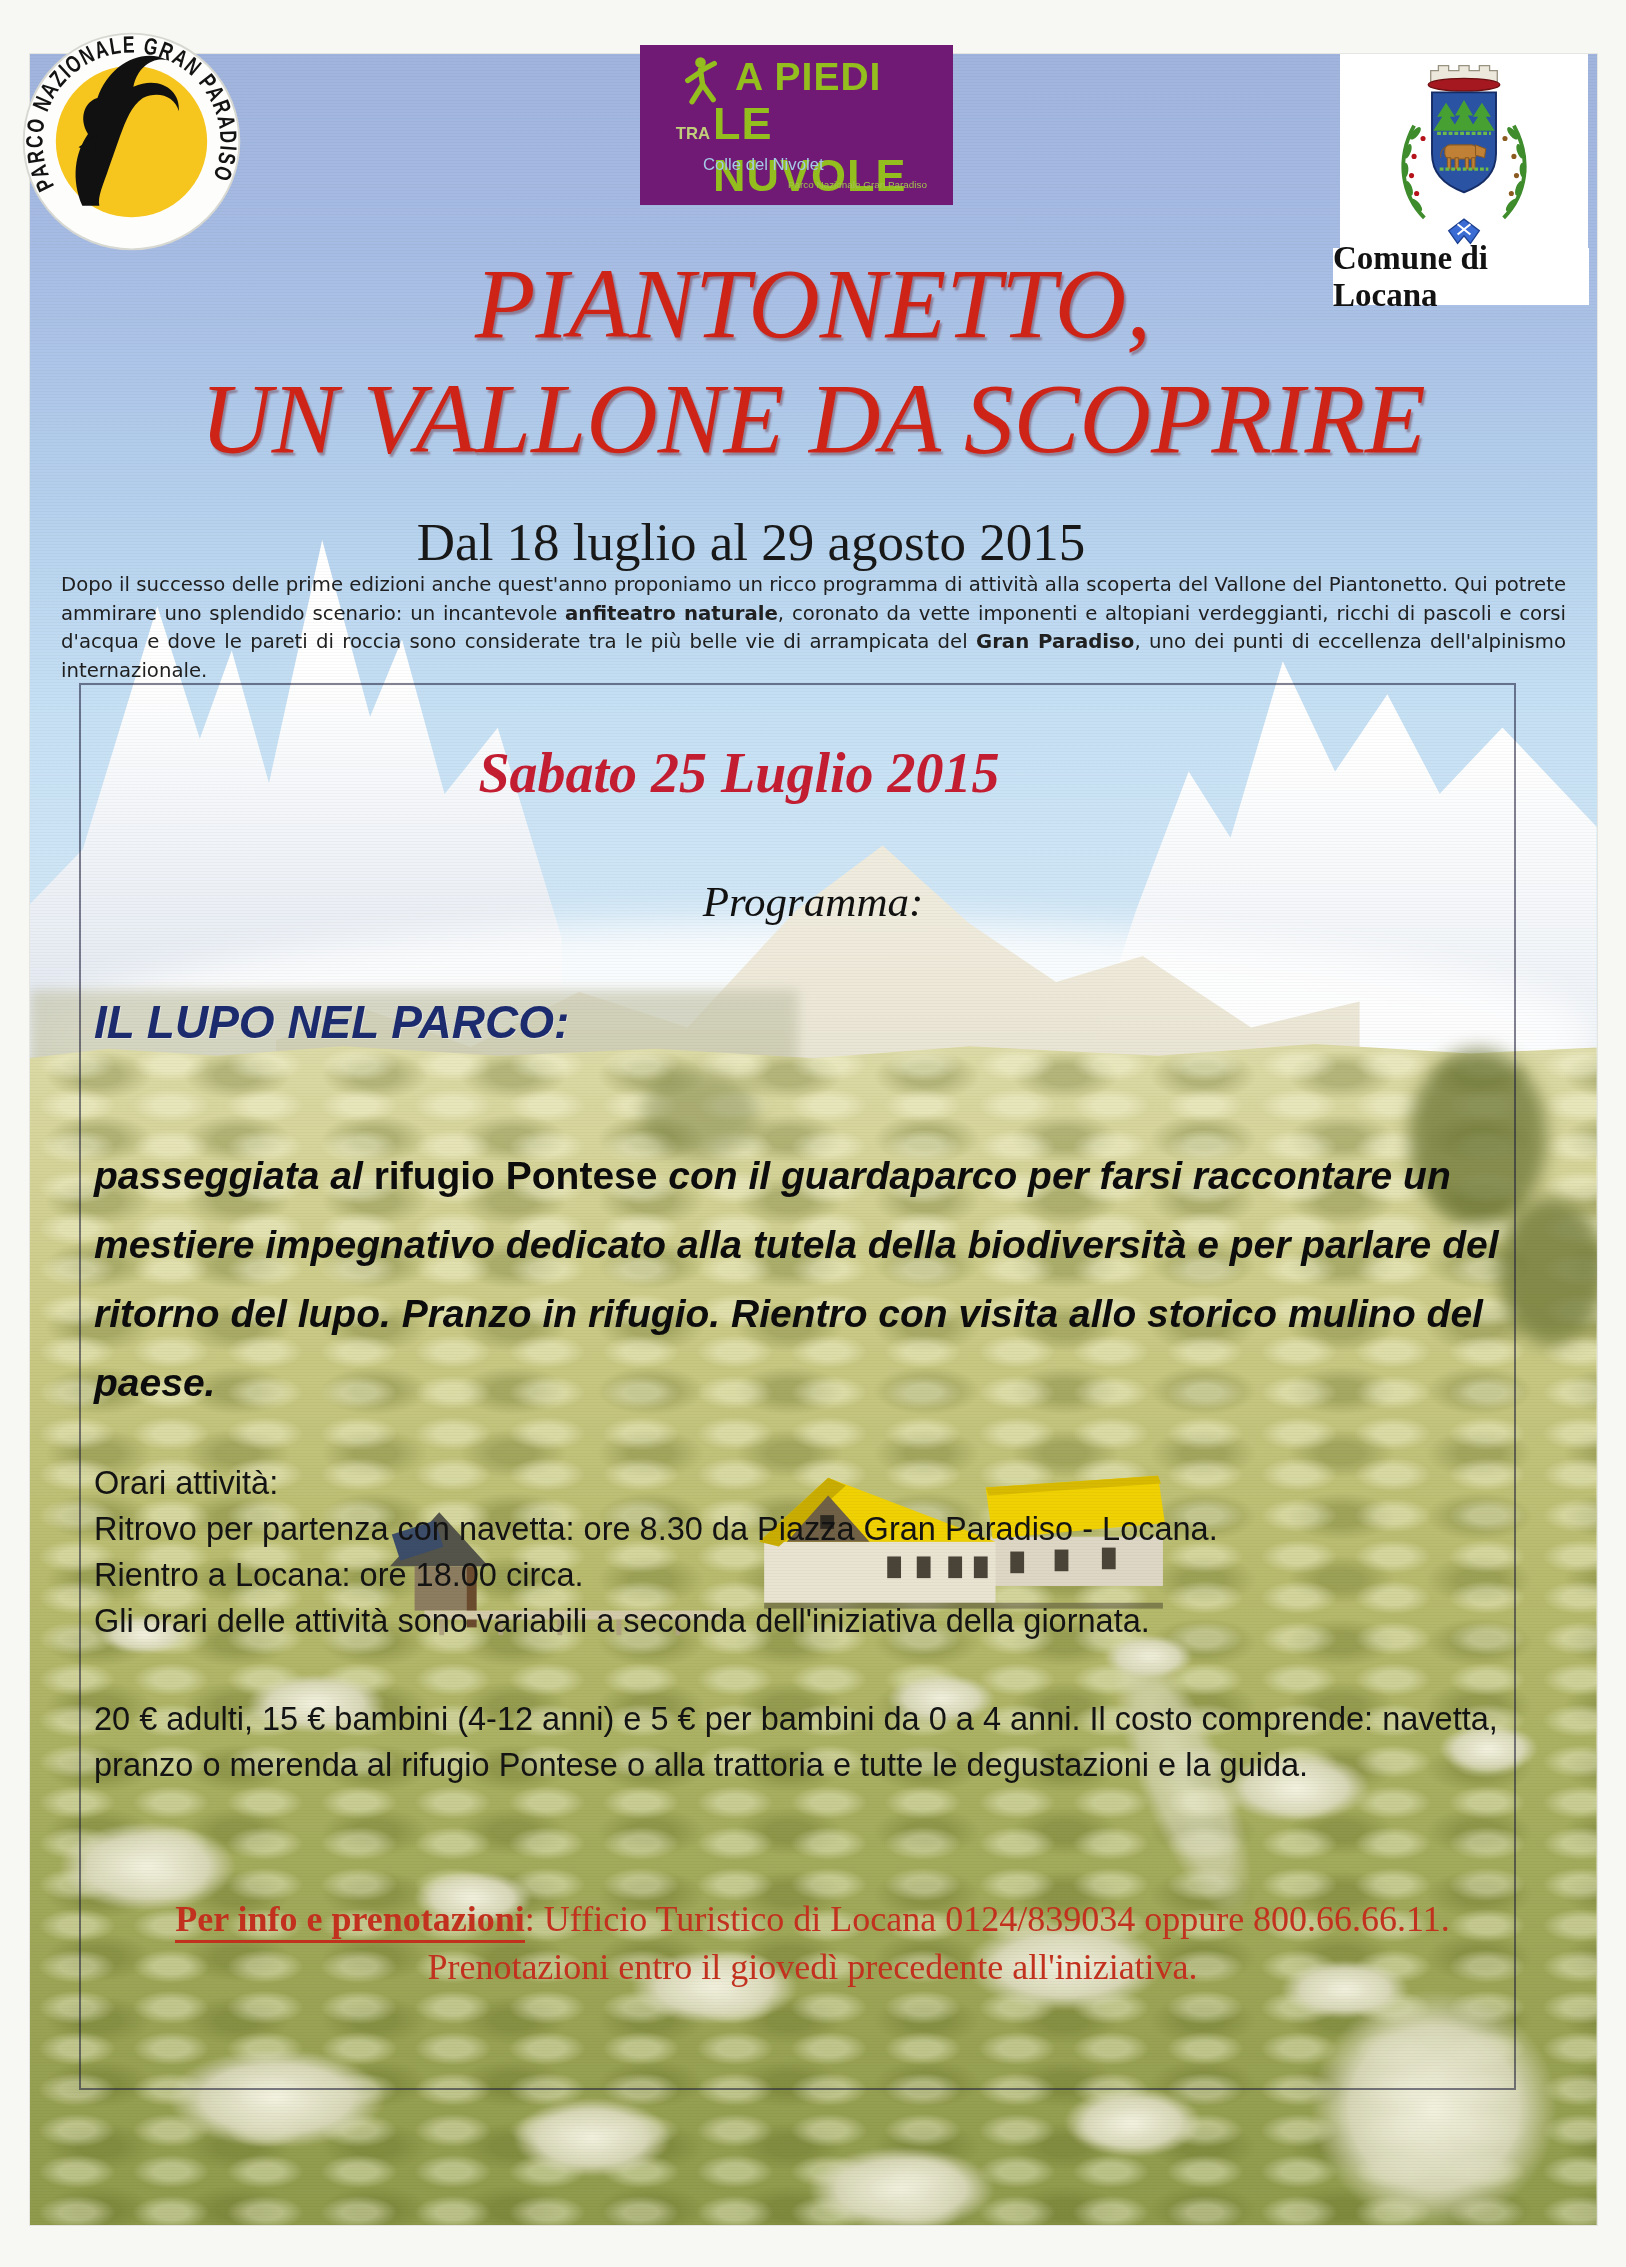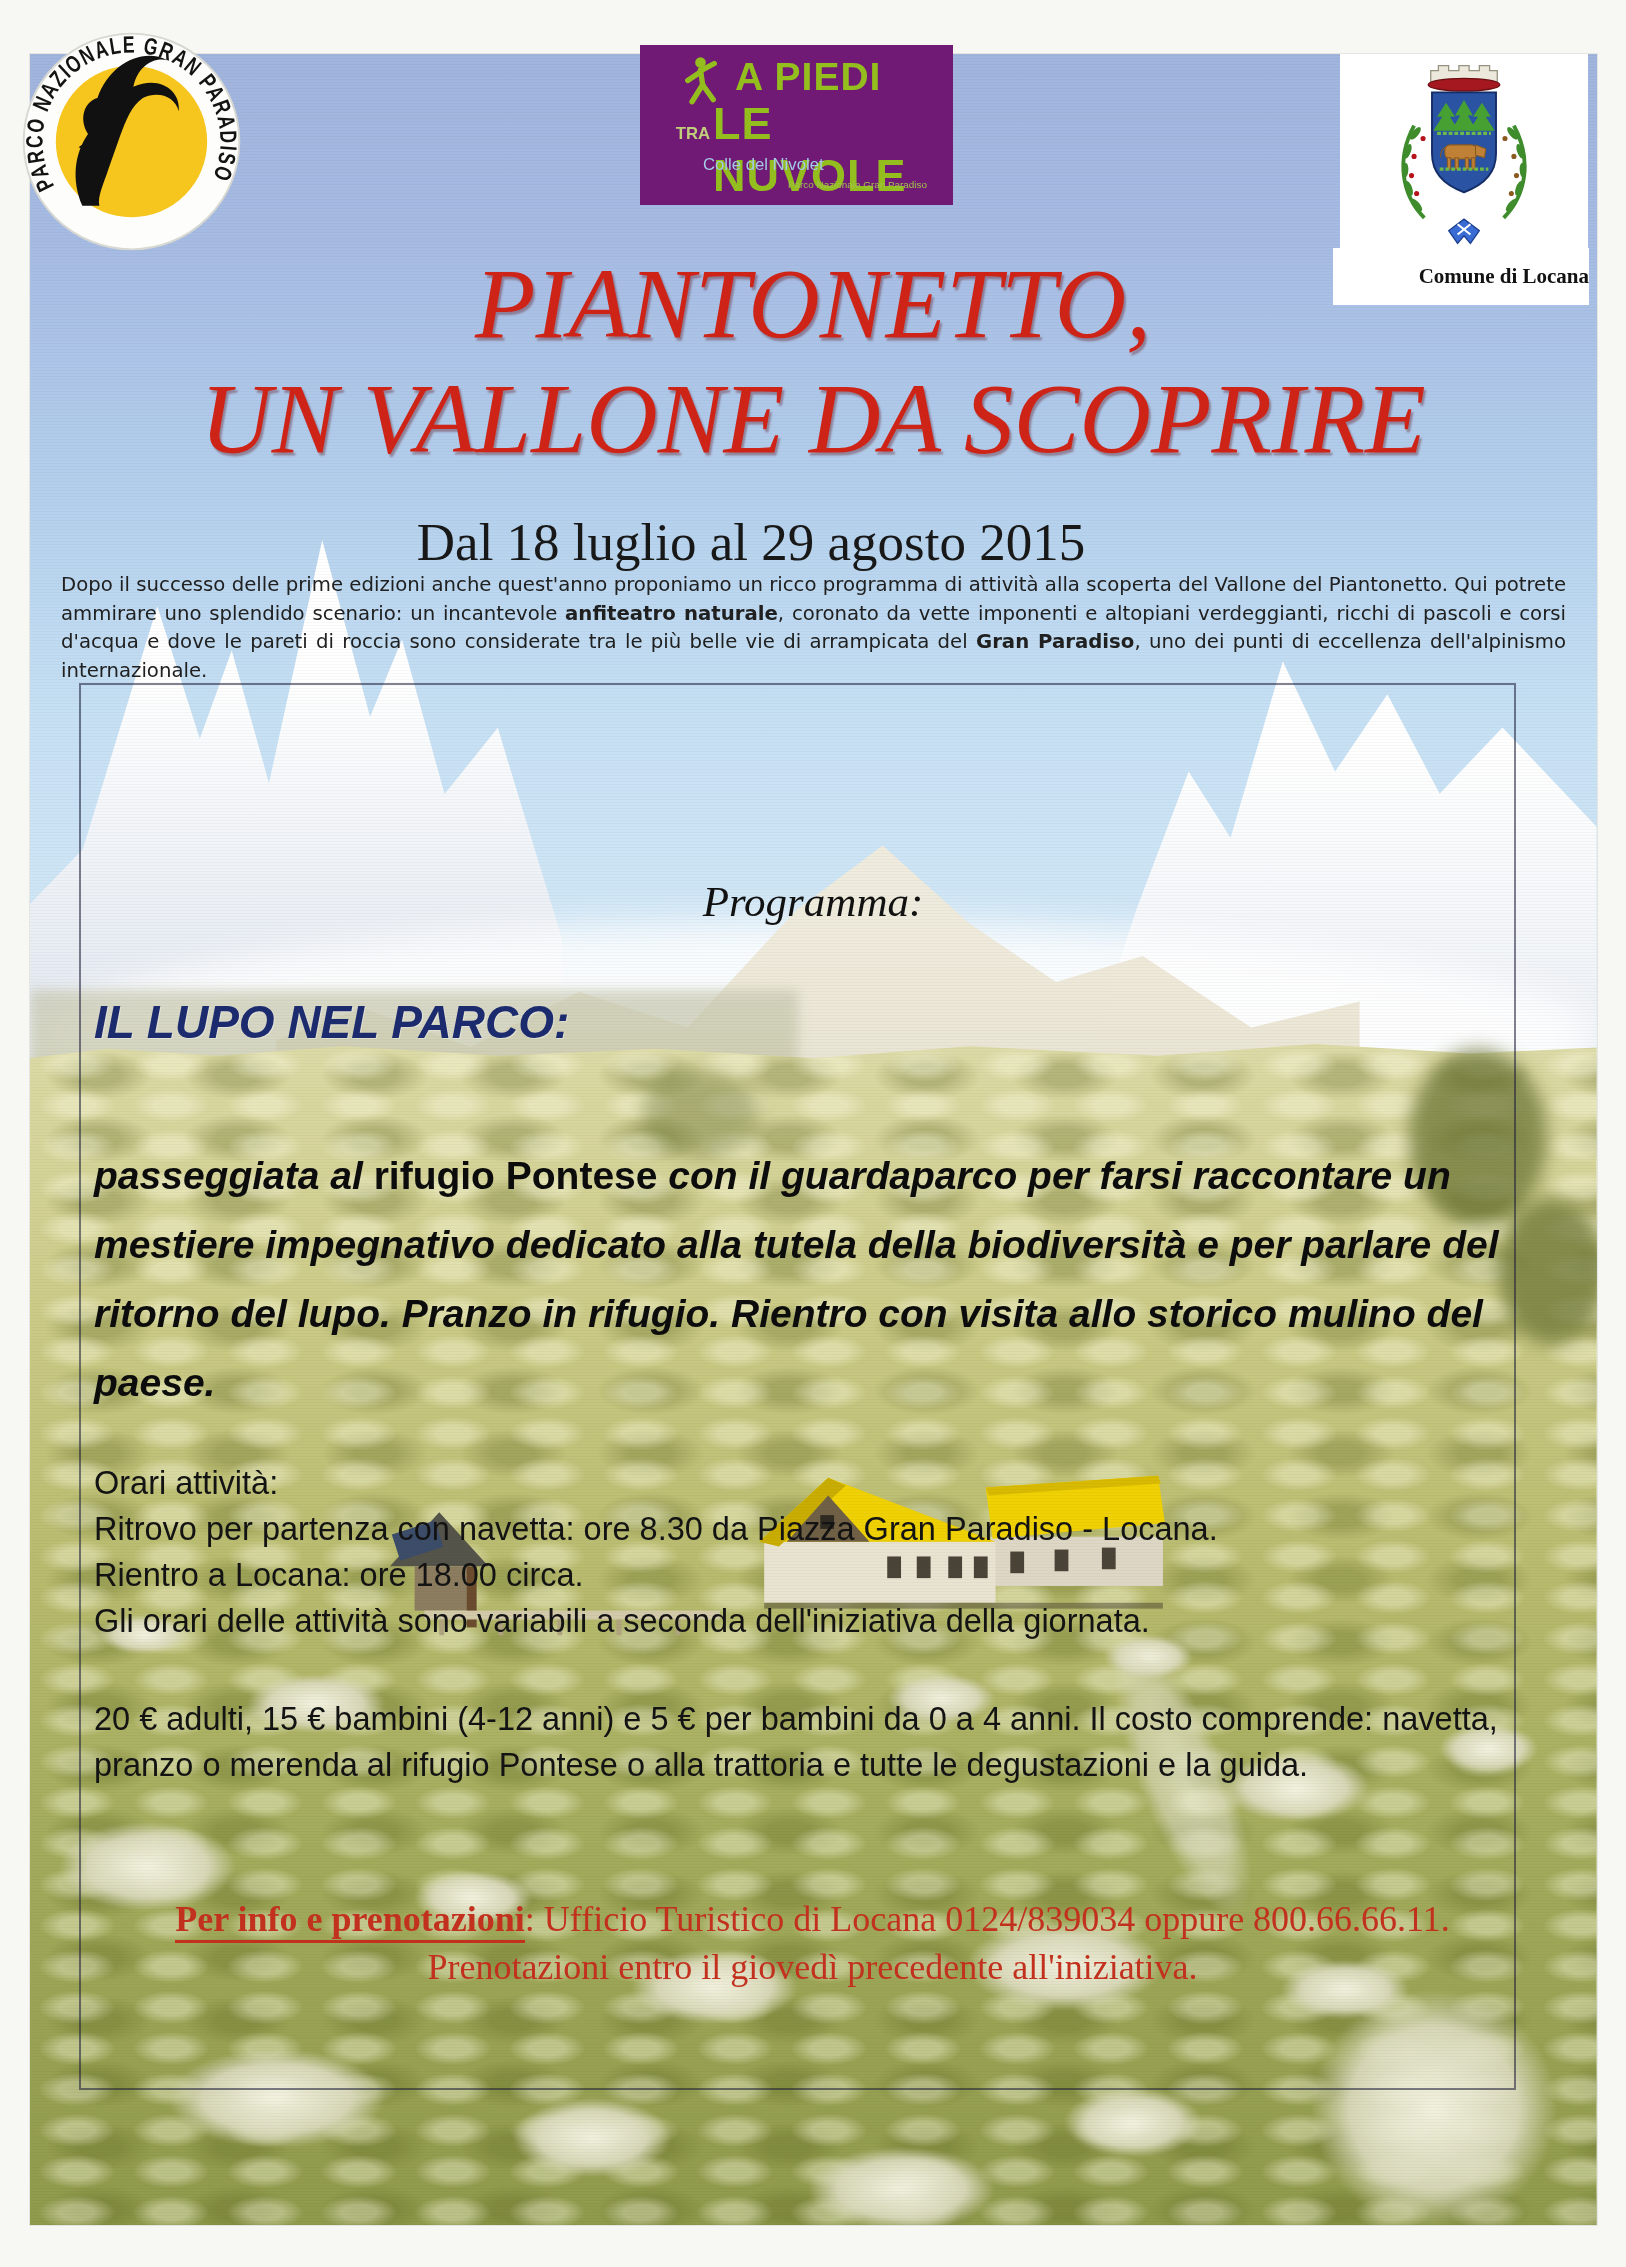--- a/index.html
+++ b/index.html
@@ -50,22 +50,22 @@
   .apiedi-l1{position:absolute;left:95px;top:9.9px;font-size:39px;letter-spacing:1px;}
   .apiedi-fig{position:absolute;left:39px;top:9.9px;}
   .apiedi-row2{position:absolute;left:11.8px;top:53px;display:flex;align-items:baseline;margin-left:24px;}
   .apiedi-tra{font-size:16.7px;color:#c2cf7a;font-weight:bold;margin-right:3px;}
   .apiedi-l2{font-size:45px;letter-spacing:1px;}
   .apiedi-sub1{position:absolute;left:63px;top:110px;font-size:16.7px;color:#a5c9e6;}
   .apiedi-sub2{position:absolute;left:148px;top:134px;font-size:9.9px;color:#a3c24e;}
   .stemma-box{left:1340px;top:54px;width:248px;height:194px;background:#fff;
               display:flex;align-items:flex-start;justify-content:center;}
   .comune-box{left:1333px;top:248px;width:256px;height:57px;background:#fff;
-              display:flex;align-items:center;justify-content:flex-end;
-              font-family:"Liberation Serif",serif;font-weight:bold;font-size:21px;color:#121212;}
+              display:flex;align-items:center;justify-content:flex-start;
+              font-family:"Liberation Serif",serif;font-weight:bold;font-size:33px;color:#121212;}
 
   
   .title{left:0;top:246px;width:1626px;text-align:center;
          font-family:"Liberation Serif",serif;font-style:italic;font-size:99px;line-height:115px;
          color:#ce2418;text-shadow:2px 3px 2px rgba(95,25,35,.4);}
   .dateline{left:0;top:512px;width:1502px;text-align:center;
          font-family:"Liberation Serif",serif;font-size:53px;color:#181818;}
   .intro{left:61px;top:571px;width:1505px;text-align:justify;
          font-family:"DejaVu Sans",sans-serif;font-size:19.7px;line-height:28.6px;color:#202020;}
   .intro b{font-weight:bold;}
@@ -256,20 +256,21 @@
 
   <div class="abs title">
     <span style="display:block">PIANTONETTO,</span>
     <span style="display:block">UN VALLONE DA SCOPRIRE</span>
   </div>
 
   <div class="abs dateline">Dal 18 luglio al 29 agosto 2015</div>
 
   <div class="abs intro"><span>Dopo il successo delle prime edizioni anche quest'anno proponiamo un ricco programma di attività alla scoperta del Vallone del Piantonetto. Qui potrete ammirare uno splendido scenario: un incantevole </span><b>anfiteatro naturale</b><span>, coronato da vette imponenti e altopiani verdeggianti, ricchi di pascoli e corsi d'acqua e dove le pareti di roccia sono considerate tra le più belle vie di arrampicata del </span><b>Gran Paradiso</b><span>, uno dei punti di eccellenza dell'alpinismo internazionale.</span></div>
 
+  <div class="abs sabato">Sabato 25 Luglio 2015</div>
   <div class="abs programma">Programma:</div>
   <div class="abs lupo">IL LUPO NEL PARCO:</div>
 
   <div class="abs desc"><span class="it">passeggiata al </span><span>rifugio Pontese</span><span class="it"> con il guardaparco per farsi raccontare un mestiere impegnativo dedicato alla tutela della biodiversità e per parlare del ritorno del lupo. Pranzo in rifugio. Rientro con visita allo storico mulino del paese.</span></div>
 
   <div class="abs orari">
     <span>Orari attività:</span>
     <span>Ritrovo per partenza con navetta: ore 8.30 da Piazza Gran Paradiso - Locana.</span>
     <span>Rientro a Locana: ore 18.00 circa.</span>
     <span>Gli orari delle attività sono variabili a seconda dell'iniziativa della giornata.</span>

